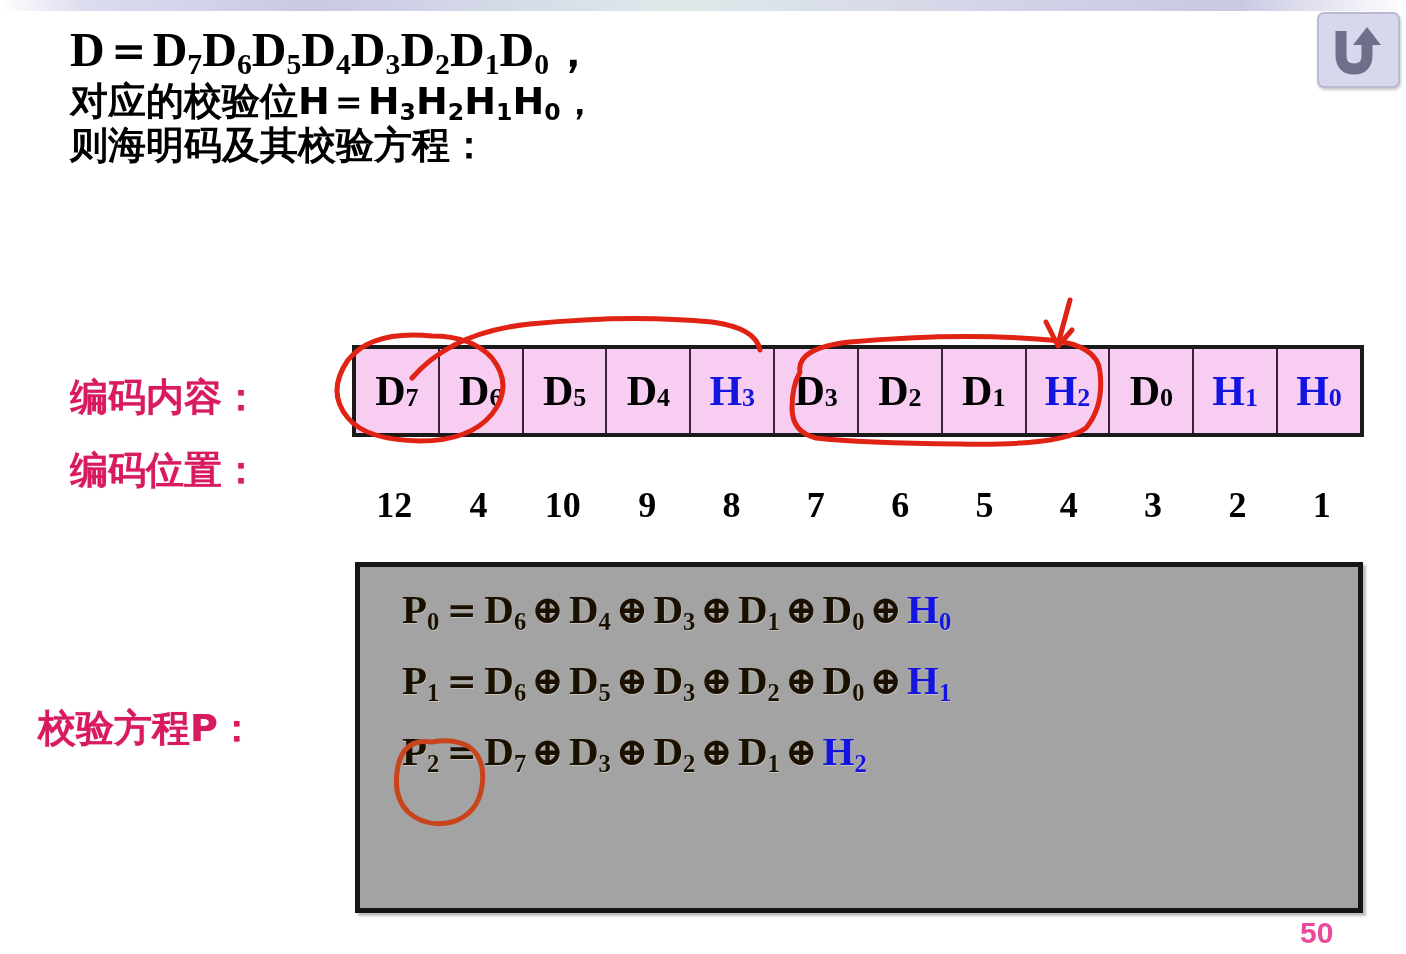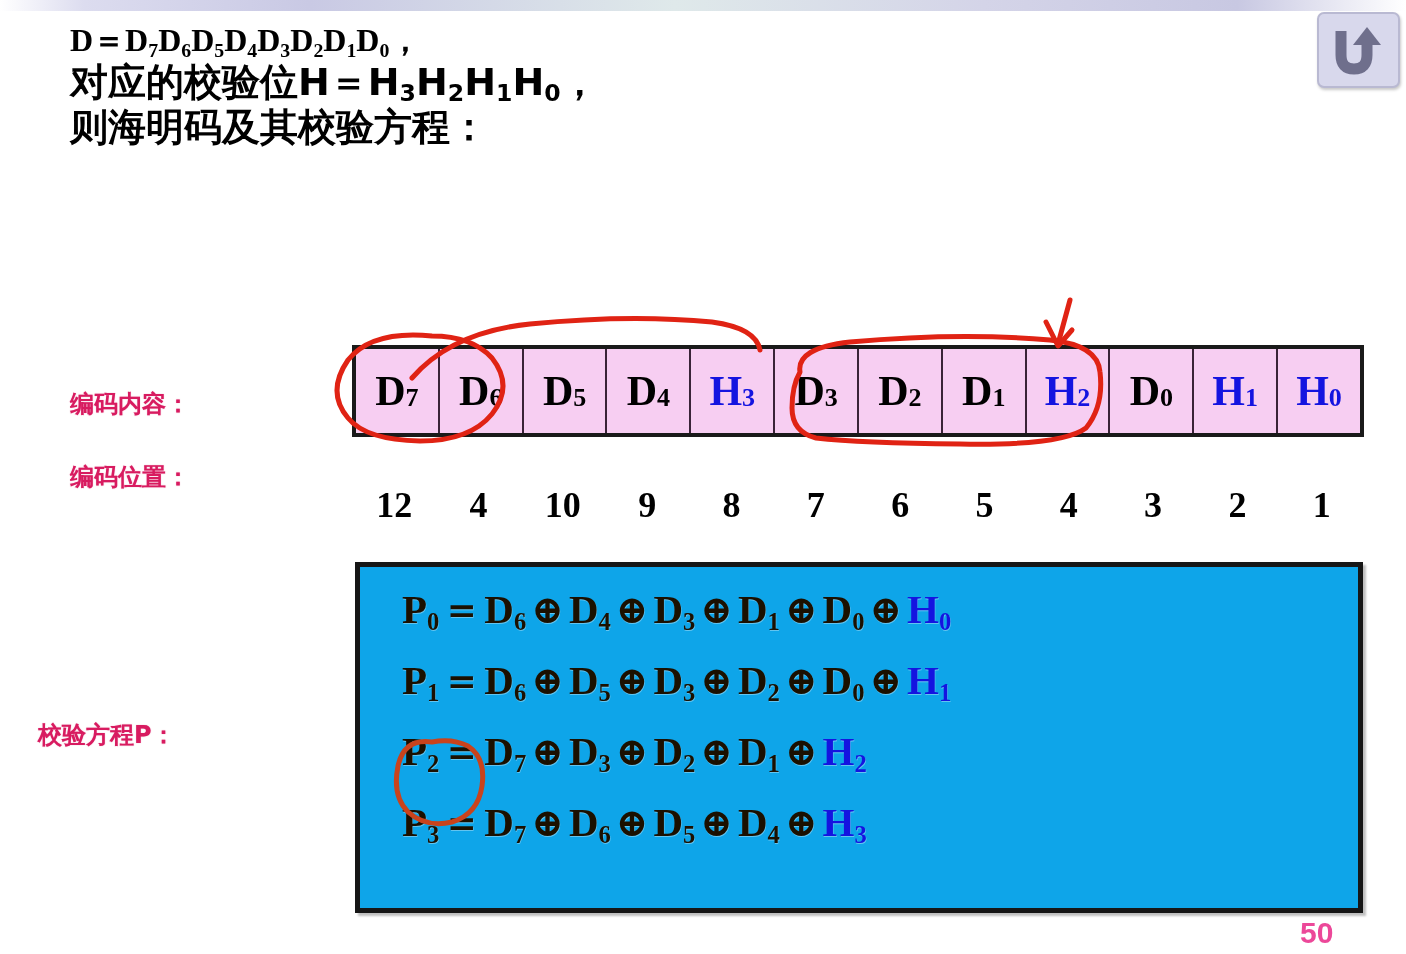--- a/index.html
+++ b/index.html
@@ -46,44 +46,43 @@
   #header-text {
     position: absolute;
     left: 70px;
     top: 22px;
     width: 900px;
     color: #000000;
     font-weight: bold;
     line-height: 1.18;
   }
   .hdr-line {
-    font-size: 32px;
+    font-size: 48px;
     white-space: nowrap;
     font-family: "Liberation Serif", "DejaVu Serif", serif;
   }
   .hdr-line.cjk { font-family: "DejaVu Sans", "Liberation Sans", sans-serif; font-size: 38px; letter-spacing: 0px;}
   .mix { font-family: "Liberation Serif", "DejaVu Serif", serif; }
   sub {
     font-size: 0.62em;
     vertical-align: baseline;
     position: relative;
     top: 0.28em;
     font-weight: bold;
   }
 
   
   .row-label {
     position: absolute;
     color: #d81b60;
     font-weight: bold;
-    font-size: 24px;
+    font-size: 38px;
     font-family: "DejaVu Sans", "Liberation Sans", sans-serif;
     text-shadow: 0 0 1px rgba(216,27,96,.5);
     white-space: nowrap;
-    margin-top: 16px;
   }
   #label-content  { left: 70px; top: 372px; }
   #label-position { left: 70px; top: 445px; }
   #label-equation { left: 38px; top: 703px; }
 
   
   #code-table {
     position: absolute;
     left: 352px;
     top: 345px;
@@ -129,21 +128,21 @@
     font-family: "Liberation Serif", "DejaVu Serif", serif;
   }
 
   
   #equation-box {
     position: absolute;
     left: 355px;
     top: 562px;
     width: 1008px;
     height: 351px;
-    background: #0ea5e9;
+    background: #a3a3a3;
     border: 5px solid #161616;
     box-sizing: border-box;
     padding: 22px 0 0 42px;
     box-shadow: 3px 3px 2px rgba(0,0,0,.25);
   }
   .equation {
     font-size: 41px;
     font-weight: bold;
     color: #1b1000;
     white-space: nowrap;
@@ -268,21 +267,20 @@
     <div class="pos">4</div>
     <div class="pos">3</div>
     <div class="pos">2</div>
     <div class="pos">1</div>
   </div>
 
 <div id="equation-box">
     <div class="equation"><span>P</span><sub>0</sub><span class="eq">＝</span><span>D<sub>6</sub></span><span class="xor">⊕</span><span>D<sub>4</sub></span><span class="xor">⊕</span><span>D<sub>3</sub></span><span class="xor">⊕</span><span>D<sub>1</sub></span><span class="xor">⊕</span><span>D<sub>0</sub></span><span class="xor">⊕</span><span class="hterm">H<sub>0</sub></span></div>
     <div class="equation"><span>P</span><sub>1</sub><span class="eq">＝</span><span>D<sub>6</sub></span><span class="xor">⊕</span><span>D<sub>5</sub></span><span class="xor">⊕</span><span>D<sub>3</sub></span><span class="xor">⊕</span><span>D<sub>2</sub></span><span class="xor">⊕</span><span>D<sub>0</sub></span><span class="xor">⊕</span><span class="hterm">H<sub>1</sub></span></div>
     <div class="equation"><span>P</span><sub>2</sub><span class="eq">＝</span><span>D<sub>7</sub></span><span class="xor">⊕</span><span>D<sub>3</sub></span><span class="xor">⊕</span><span>D<sub>2</sub></span><span class="xor">⊕</span><span>D<sub>1</sub></span><span class="xor">⊕</span><span class="hterm">H<sub>2</sub></span></div>
-    <div class="equation"><span>P</span><sub>3</sub><span class="eq">＝</span><span>D<sub>7</sub></span><span class="xor">⊕</span><span>D<sub>6</sub></span><span class="xor">⊕</span><span>D<sub>5</sub></span><span class="xor">⊕</span><span>D<sub>4</sub></span><span class="xor">⊕</span><span class="hterm">H<sub>3</sub></span></div>
   </div>
 
 <div id="page-number">50</div>
 
 <svg id="annotations" viewBox="0 0 1406 954">
   <g fill="none" stroke="#e02314" stroke-width="5" stroke-linecap="round" stroke-linejoin="round">
 
     <path d="M432 336 Q372 330 348 360 Q326 392 348 418 Q366 440 420 441 Q470 441 492 414 Q514 386 492 358 Q472 336 432 336 Z"></path>
 
     <path d="M412 378 Q452 332 530 324 Q630 314 712 322 Q756 328 760 350"></path>

